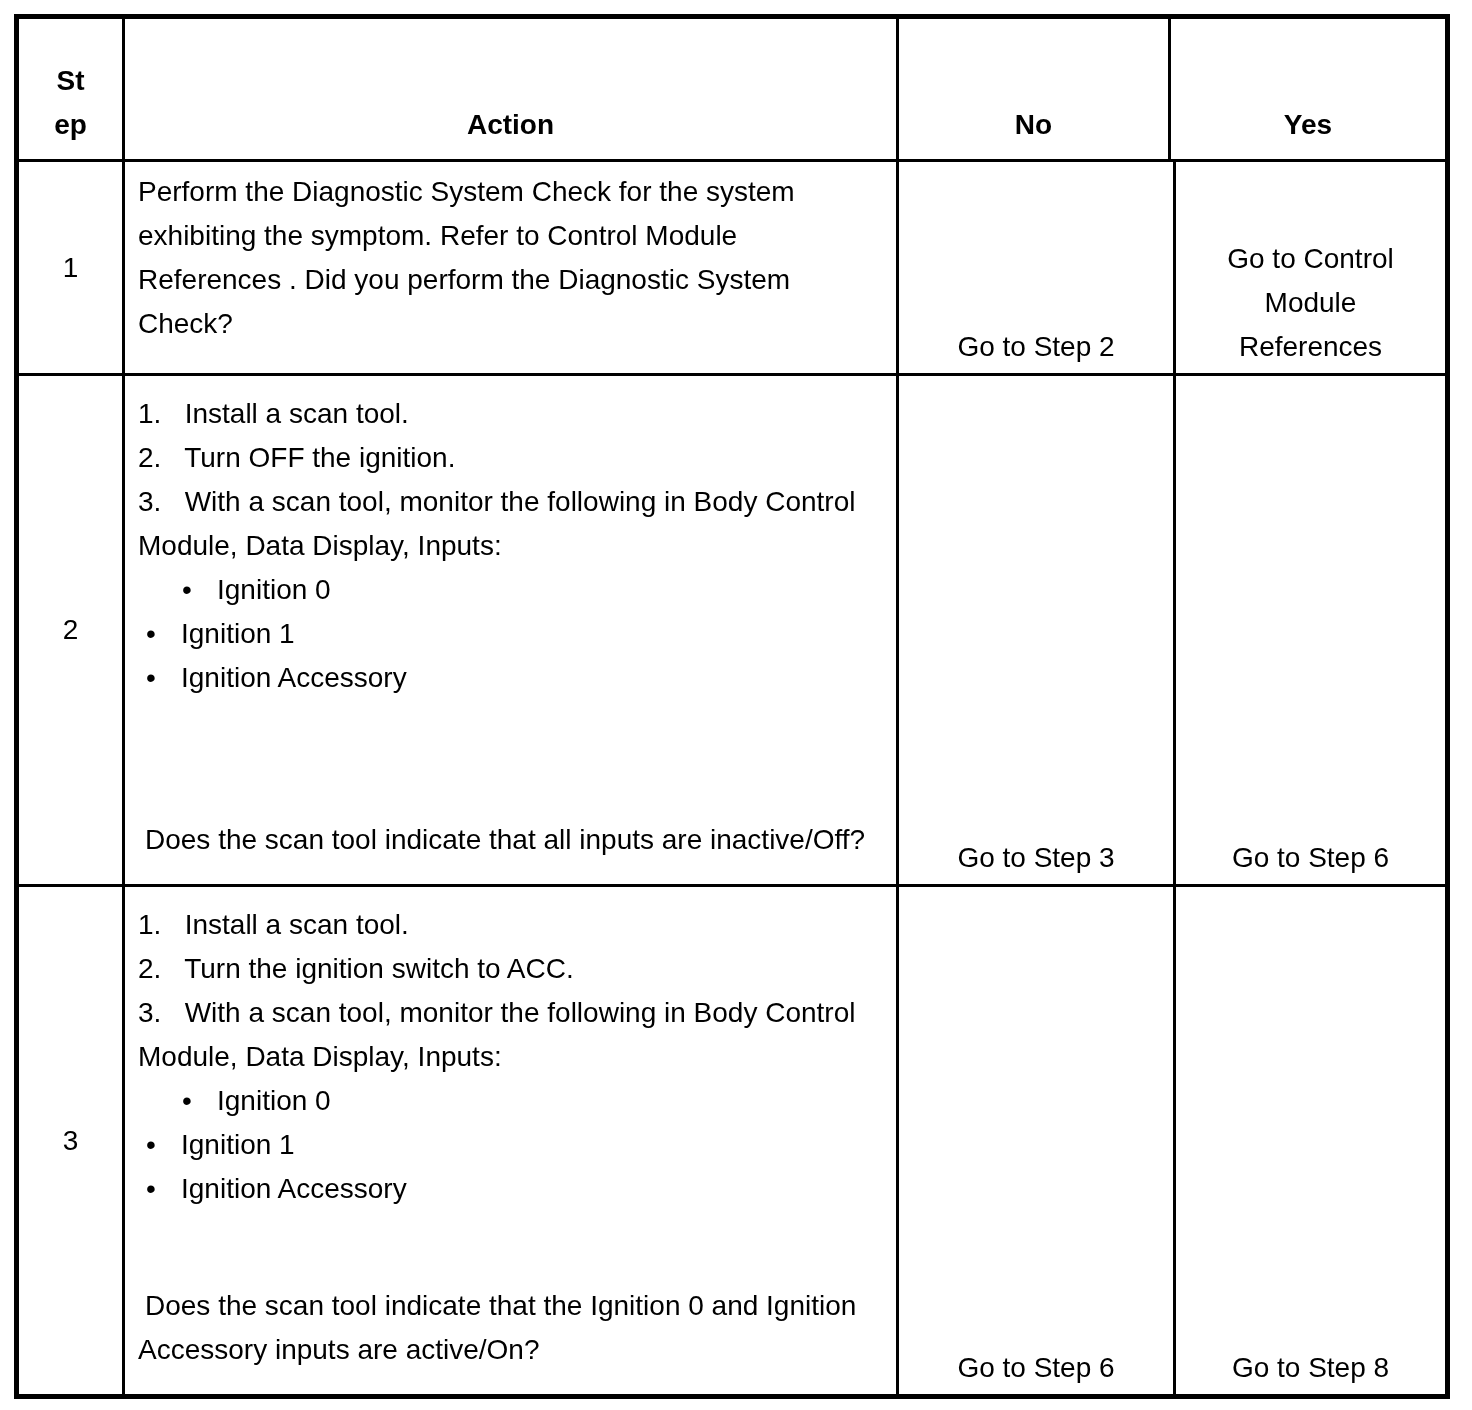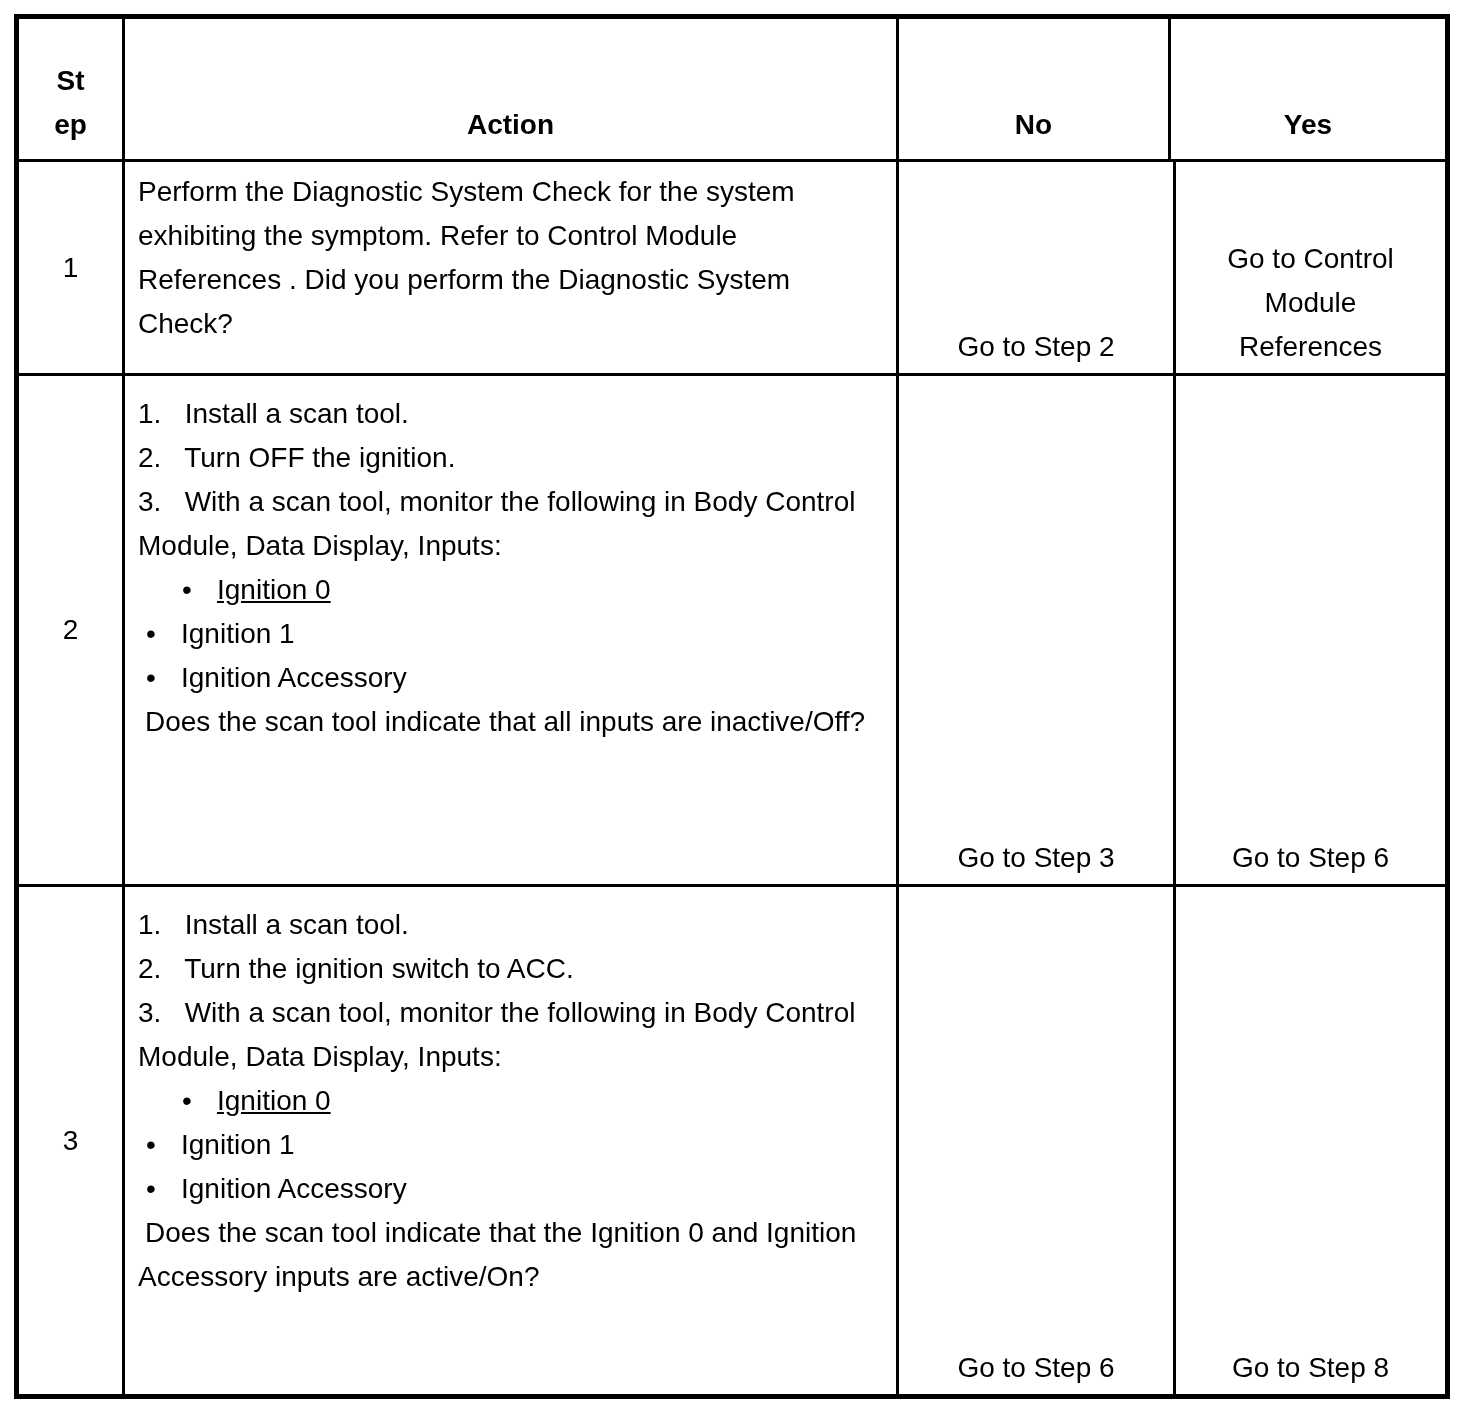--- a/index.html
+++ b/index.html
@@ -52,37 +52,37 @@
     justify-content: center;
     align-items: center;
     text-align: center;
   }
 
   .action-cell {
     padding: 0 28px 0 13px;
     text-align: left;
   }
   .action-top { justify-content: flex-start; padding-top: 8px; }
-  .action-split { padding-top: 16px; padding-bottom: 22px; }
+  .action-split { justify-content: space-between; padding-top: 16px; padding-bottom: 22px; }
 
   .result-cell {
     justify-content: flex-end;
     align-items: center;
     text-align: center;
     padding-bottom: 4px;
   }
 
   .question { text-indent: 7px; }
 
   .bullet-item .bullet-glyph {
     display: inline-block;
     width: 35px;
   }
   .bullet-shallow { margin-left: 8px; }
-  .bullet-deep   { margin-left: 44px; text-decoration: underline; }
+  .bullet-deep   { margin-left: 44px; }
 </style>
 </head>
 <body>
 
 <div class="page">
   <div class="diag-table">
 
     <div class="row row-header">
       <div class="cell col-step header-cell">
         <div>

